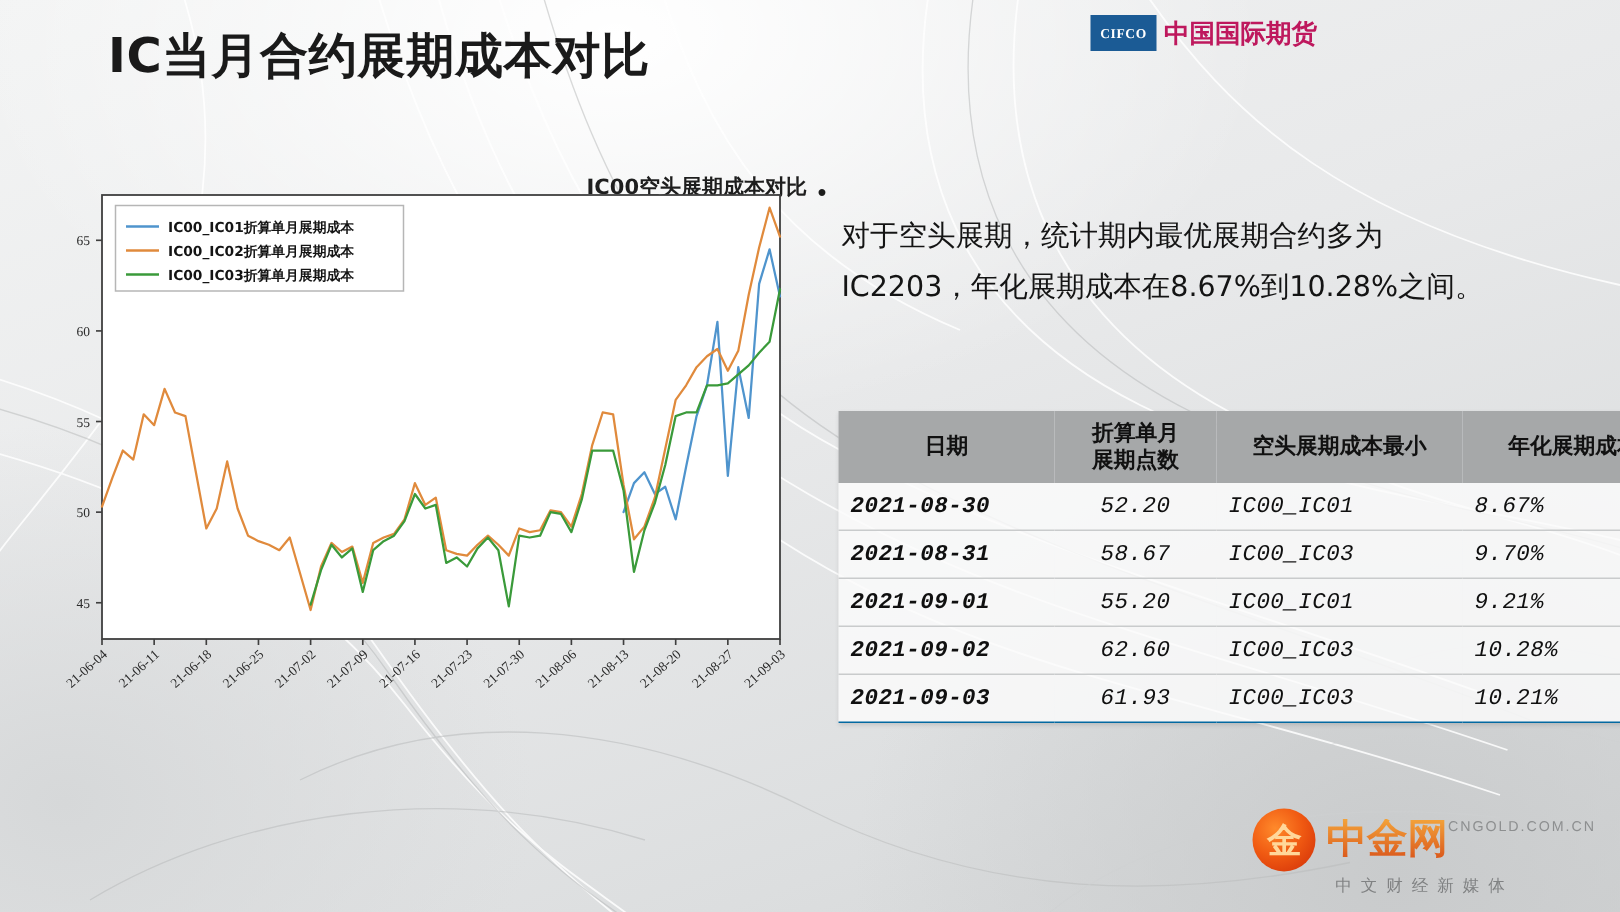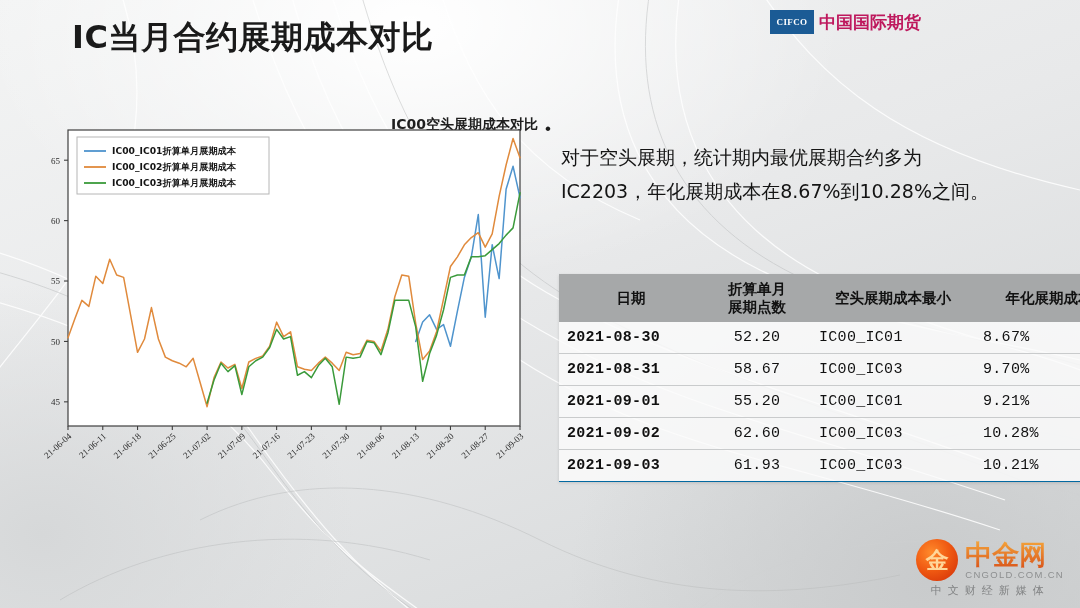--- a/index.html
+++ b/index.html
@@ -14,21 +14,21 @@
   #bg-gradient{
     position:absolute;inset:0;z-index:0;
     background:
       radial-gradient(ellipse 700px 420px at 38% 4%,  #ffffff 0%, rgba(255,255,255,0) 62%),
       radial-gradient(ellipse 620px 520px at 86% 96%, #c9cbcc 0%, rgba(201,203,204,0) 58%),
       radial-gradient(ellipse 520px 420px at 4% 88%,  #d6d8d9 0%, rgba(214,216,217,0) 60%),
       linear-gradient(160deg,#f3f4f4 0%, #e8e9ea 46%, #dcdedf 78%, #d2d4d5 100%);
   }
   
   #header-band{
-    position:absolute;left:0;top:0;width:892px;height:72px;z-index:2;padding-left:43px;
+    position:absolute;left:0;top:0;width:892px;height:72px;z-index:2;
   }
   #page-title{
     position:absolute;left:72px;top:16px;
     font-size:32px;font-weight:bold;color:#1a1a1a;
     letter-spacing:.5px;white-space:nowrap;
     font-family:"DejaVu Sans","Liberation Sans",sans-serif;
   }
   #brand-logo{
     position:absolute;right:14px;top:9px;height:26px;
     display:flex;align-items:center;gap:5px;justify-content:center;
@@ -88,40 +88,41 @@
     padding:6px 8px;text-align:center;vertical-align:middle;
     font-family:"DejaVu Sans","Liberation Sans",sans-serif;
     border:none;
   }
   #data-table td{
     font-size:15px;padding:7px 8px;color:#101010;
     border-bottom:1px solid #c9cbcc;
     background:rgba(250,250,250,.62);
     font-family:"Liberation Mono","DejaVu Sans Mono",monospace;
     letter-spacing:.3px;
+    font-style:italic;
   }
   #data-table tr:last-child td{border-bottom:1px solid #0369a1;}
   .cell-date{text-align:left;font-weight:bold;padding-left:14px;width:128px;}
   .cell-points{text-align:center;width:92px;}
   .cell-contract{text-align:left;width:148px;}
   .cell-rate{text-align:left;padding-right:16px;}
   
   #watermark{
     position:absolute;right:16px;bottom:10px;z-index:4;
     display:flex;flex-direction:column;align-items:center;gap:2px;
   }
   #wm-row{display:flex;align-items:center;gap:7px;}
   #wm-badge{
     width:42px;height:42px;border-radius:50%;
     background:radial-gradient(circle at 36% 32%,#ff8a2b 0%,#f05a12 46%,#cf2b07 100%);
     display:flex;align-items:center;justify-content:center;
     font-size:23px;color:#ffd79a;font-weight:bold;
     font-family:"DejaVu Sans",sans-serif;
   }
-  #wm-textcol{display:flex;flex-direction:column;}
+  #wm-textcol{display:flex;flex-direction:row;}
   #wm-title{
     font-size:27px;font-weight:bold;line-height:28px;
     background:linear-gradient(180deg,#f3a33a 0%,#d9541a 100%);
     -webkit-background-clip:text;background-clip:text;color:transparent;
     font-family:"DejaVu Sans","Liberation Sans",sans-serif;
   }
   #wm-domain{font-size:9.5px;color:#8d8f90;letter-spacing:1.3px;font-family:"Liberation Sans",sans-serif;}
   #wm-tagline{font-size:11px;color:#808283;letter-spacing:6px;padding-right:0;font-family:"DejaVu Sans","Liberation Sans",sans-serif;}
 </style>
 </head>

